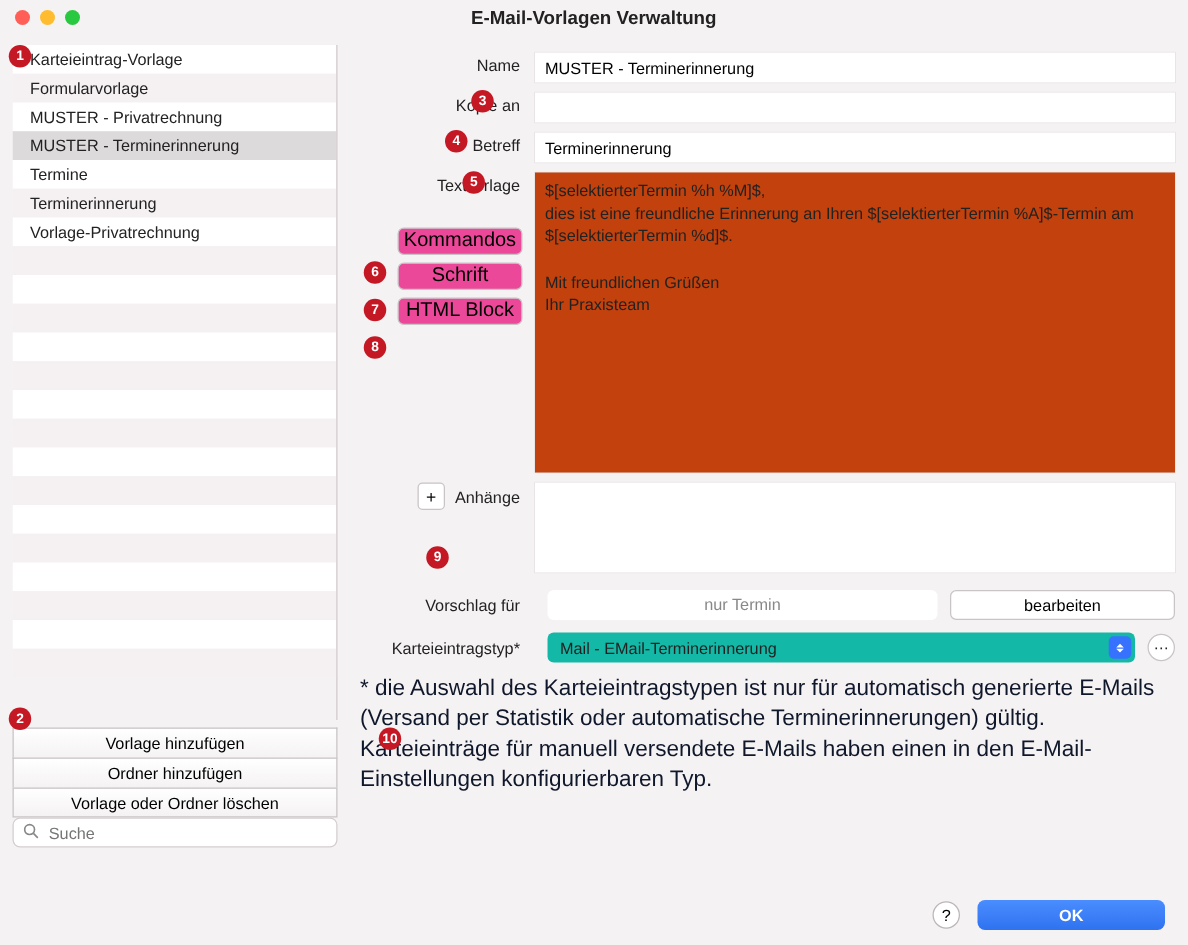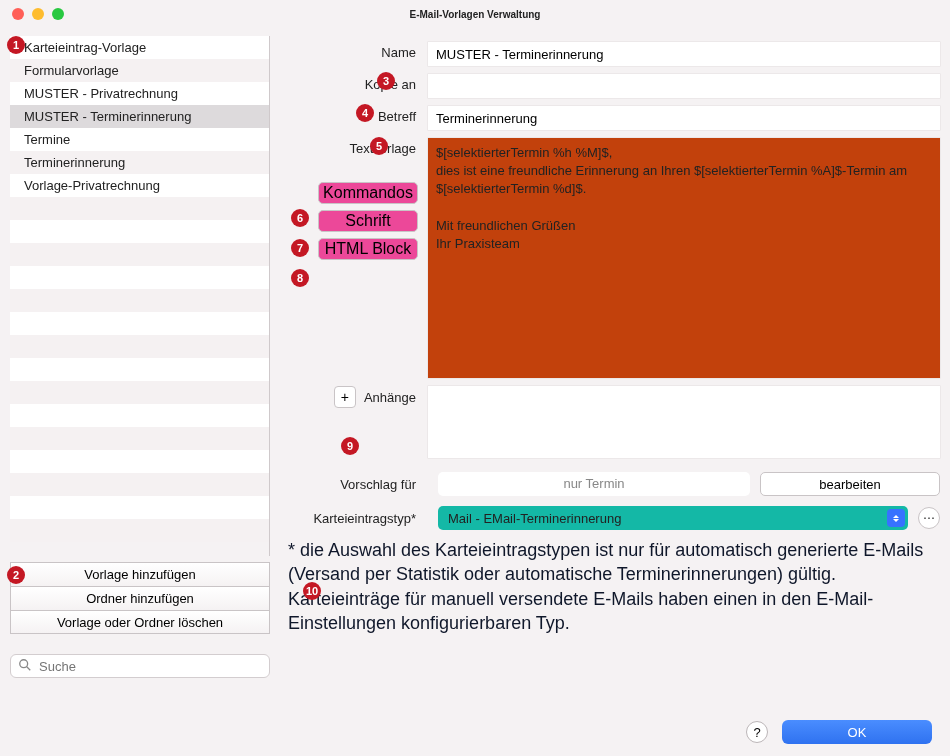--- a/index.html
+++ b/index.html
@@ -25,21 +25,21 @@
 }
 .light { width: 12px; height: 12px; border-radius: 50%; }
 .light.red { background: #ff5f57; }
 .light.yellow { background: #febc2e; }
 .light.green { background: #28c840; }
 .titlebar-title {
   position: absolute;
   left: 0; right: 0;
   text-align: center;
   font-weight: 600;
-  font-size: 10px;
+  font-size: 15px;
 }
 .main {
   display: flex;
   padding: 8px 10px 0 10px;
   gap: 18px;
   height: 650px;
   position: relative;
 }
 .left-col {
   width: 260px;
@@ -68,21 +68,21 @@
 .left-buttons button {
   height: 24px;
   background: linear-gradient(#fff,#f5f2f3);
   border: 1px solid #c9c4c6;
   border-bottom: none;
   font-size: 13px;
   cursor: pointer;
 }
 .left-buttons button:last-child { border-bottom: 1px solid #c9c4c6; }
 .search-wrap {
-  margin-top: 20px;
+  margin-top: 0;
   position: relative;
 }
 .search-wrap input {
   width: 100%;
   height: 24px;
   border: 1px solid #d3cdcf;
   border-radius: 6px;
   padding-left: 28px;
   font-size: 13px;
   background: #fff;
@@ -273,21 +273,21 @@
   cursor: pointer;
 }
 .ok-btn {
   width: 150px;
   height: 24px;
   border: none;
   border-radius: 6px;
   background: linear-gradient(#4a8dff,#2f72f0);
   color: #fff;
   font-size: 13px;
-  font-weight: 400;
+  font-weight: 700;
   cursor: pointer;
 }
 .badge {
   position: absolute;
   width: 18px; height: 18px;
   border-radius: 50%;
   background: #c41824;
   color: #fff;
   font-size: 11px;
   font-weight: 700;

